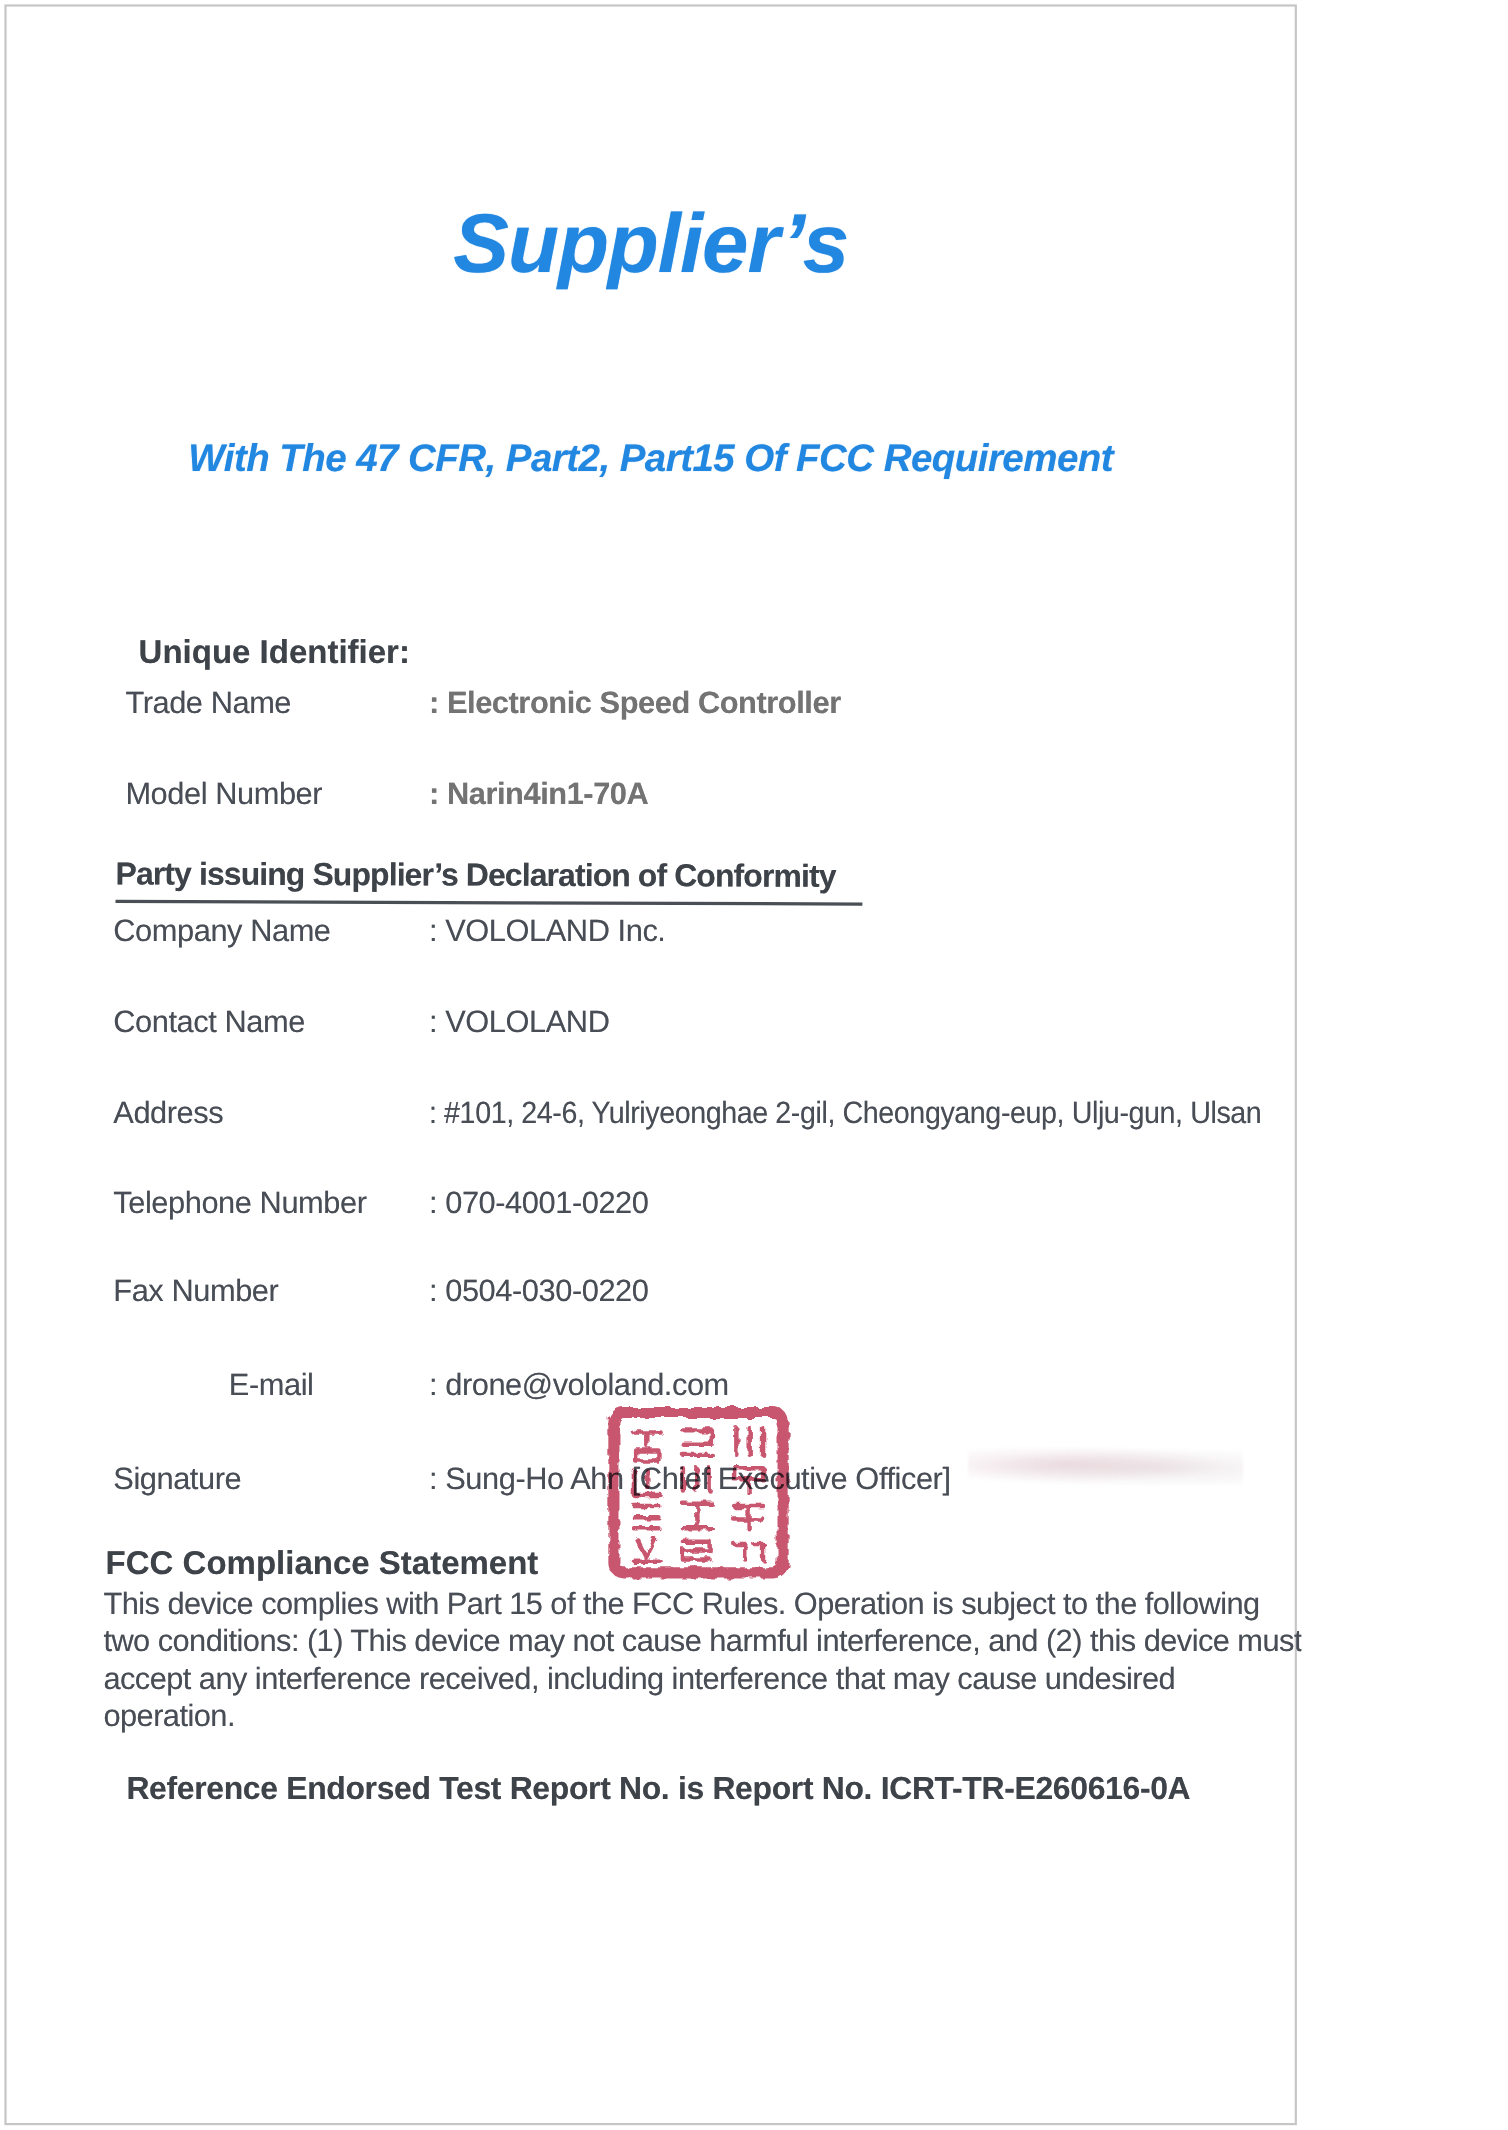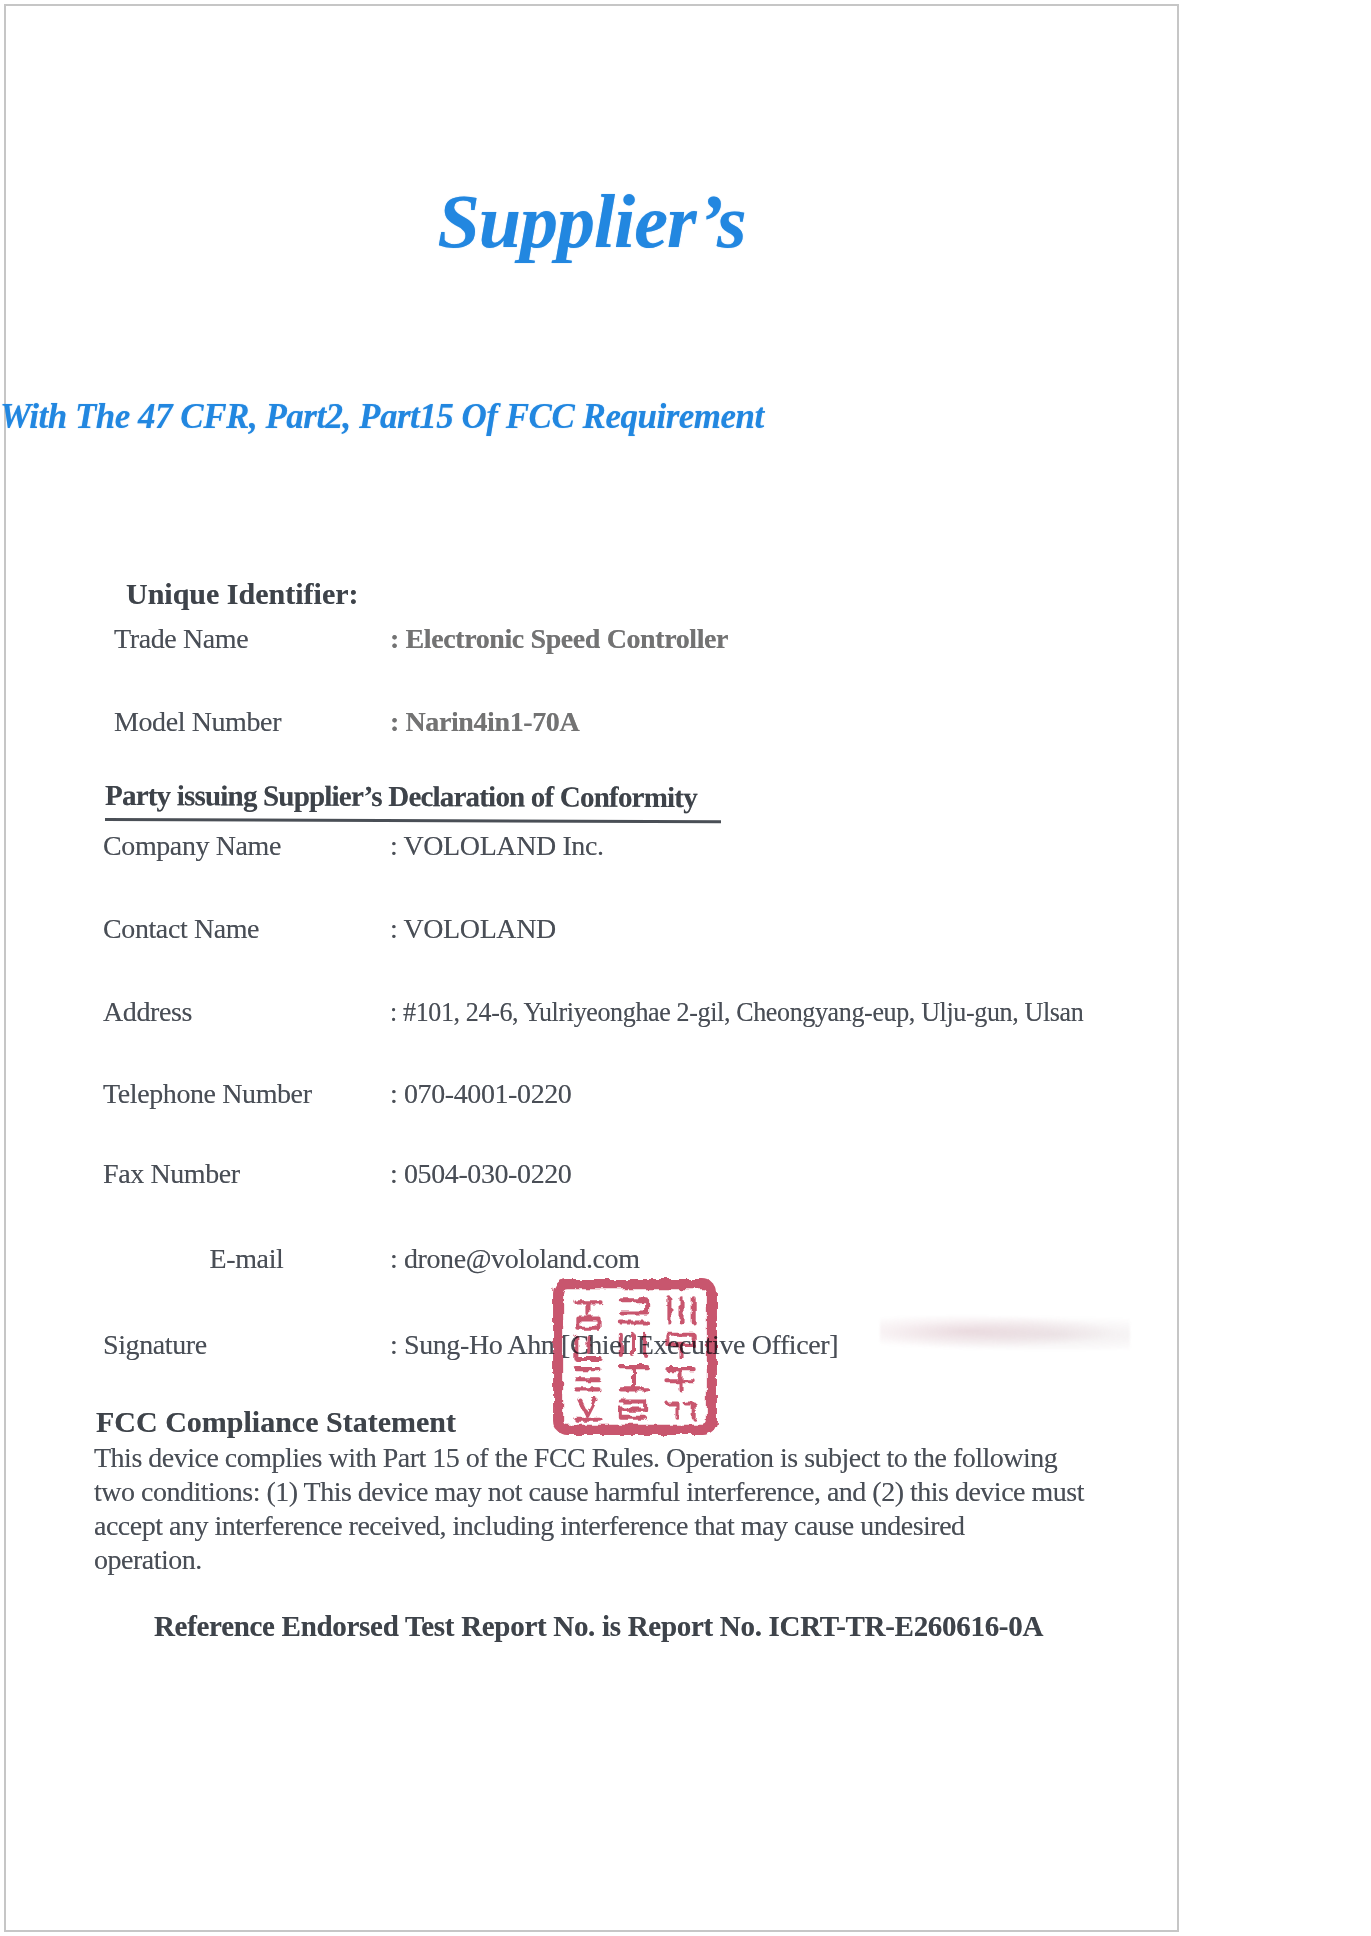--- a/index.html
+++ b/index.html
@@ -1,39 +1,40 @@
 <!DOCTYPE html>
 <html><head>
 <meta charset="utf-8">
 <style>
   html,body{margin:0;padding:0;background:#ffffff;}
   .page{
     position:relative;
     width:1183px;height:1936px;
     background:#ffffff;
     overflow:hidden;
-    font-family:Liberation Serif, serif;
+    font-family:Liberation Sans, sans-serif;
   }
   .frame{
     position:absolute;inset:4px;
     border:2px solid #c6c6c6;
     pointer-events:none;
   }
   
   .title{
     position:absolute;top:172px;left:0;right:0;
     text-align:center;
     color:#2287e0;
     font-weight:bold;font-style:italic;
     font-size:76px;line-height:99px;
     letter-spacing:-1px;
     text-shadow:0 0 1px rgba(34,135,224,0.55);
   }
   .subtitle{
     position:absolute;top:397px;left:0;right:0;
+    text-align:center;
     color:#2287e0;
     font-weight:bold;font-style:italic;
     font-size:35px;letter-spacing:-0.5px;
     text-shadow:0 0 1px rgba(34,135,224,0.5);
   }
   
   .doc-text{color:#494e56;text-shadow:0 0 0.6px rgba(73,78,86,0.5);}
   .heading{
     position:absolute;
     font-weight:bold;font-size:30px;

